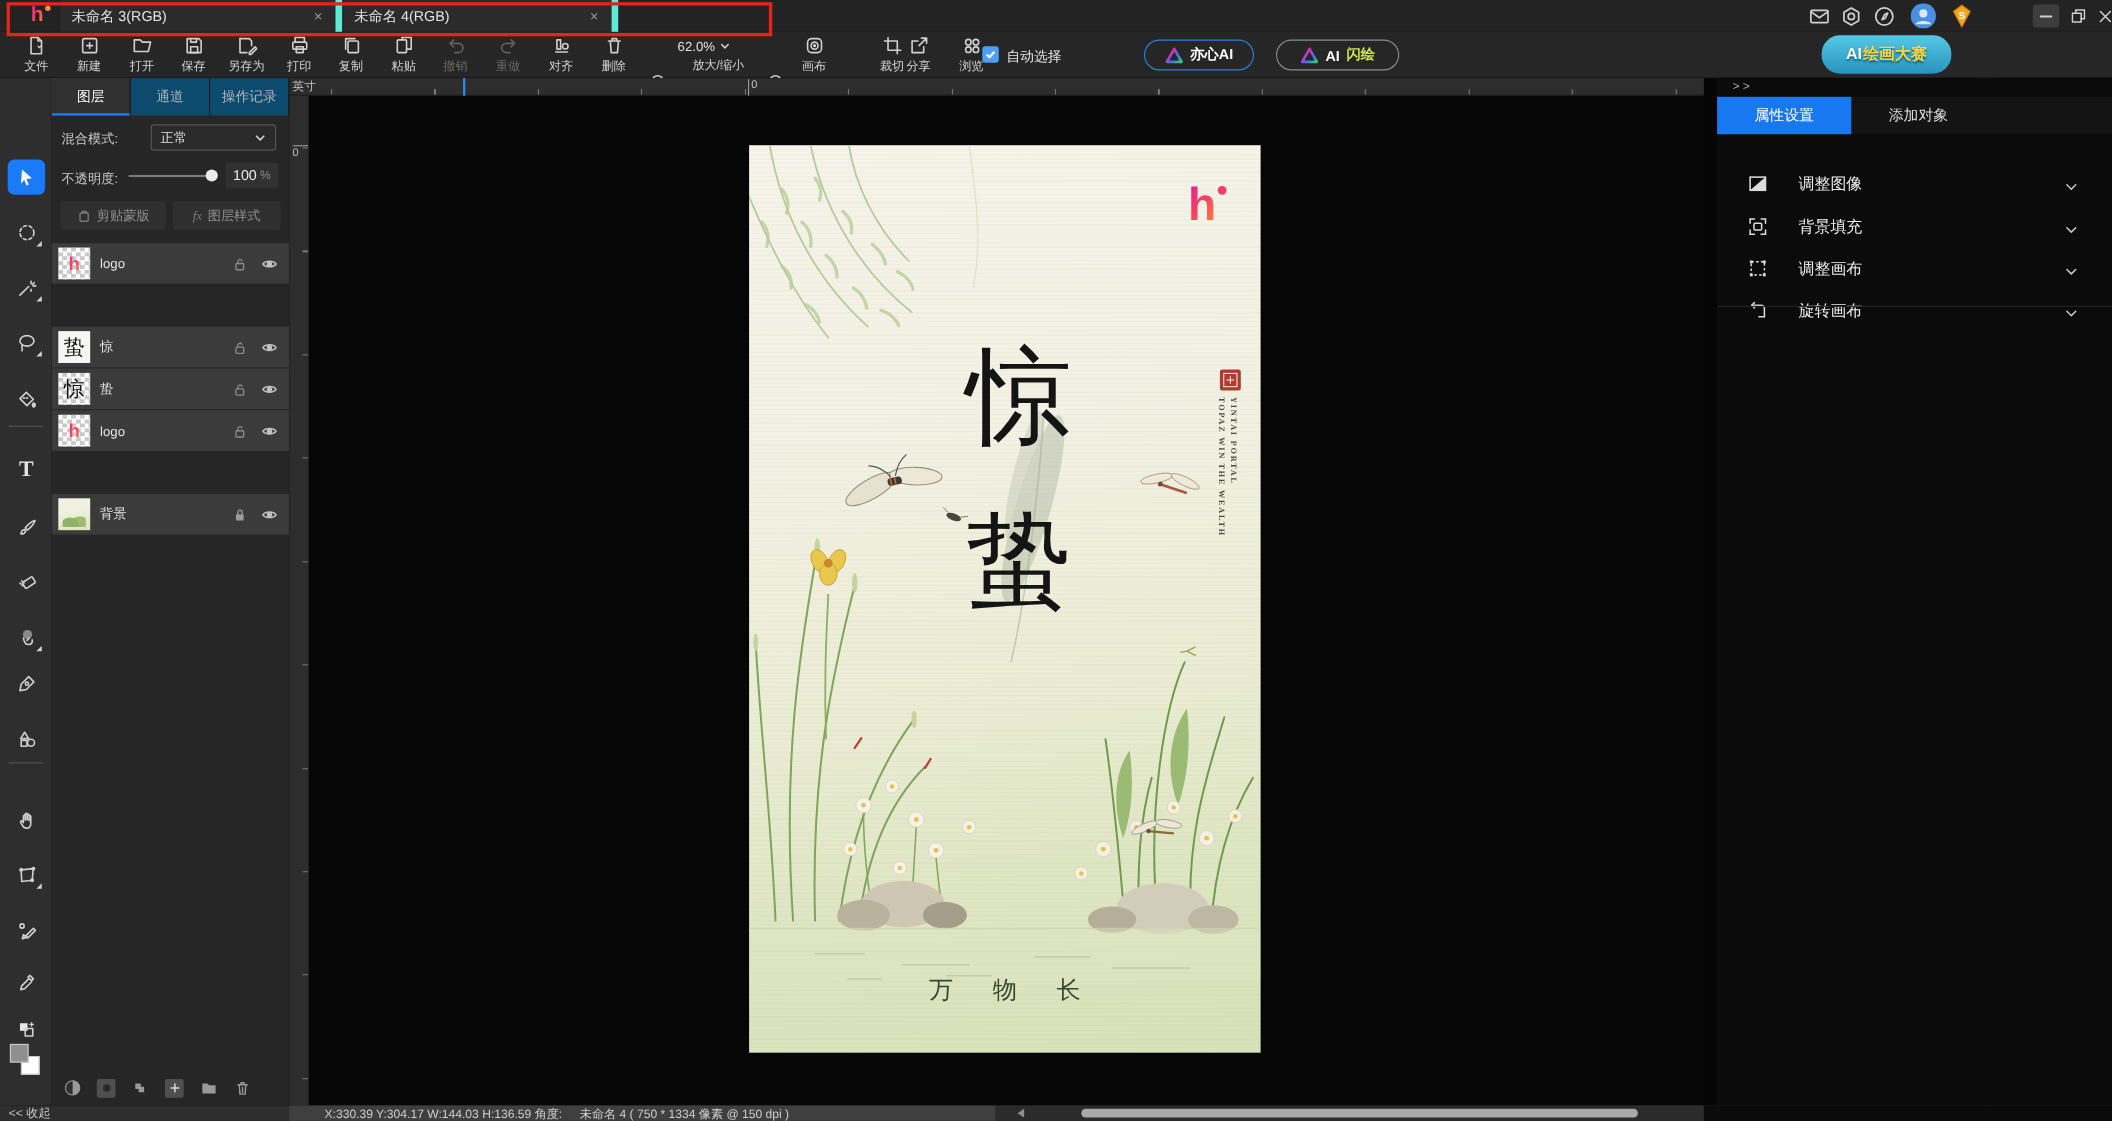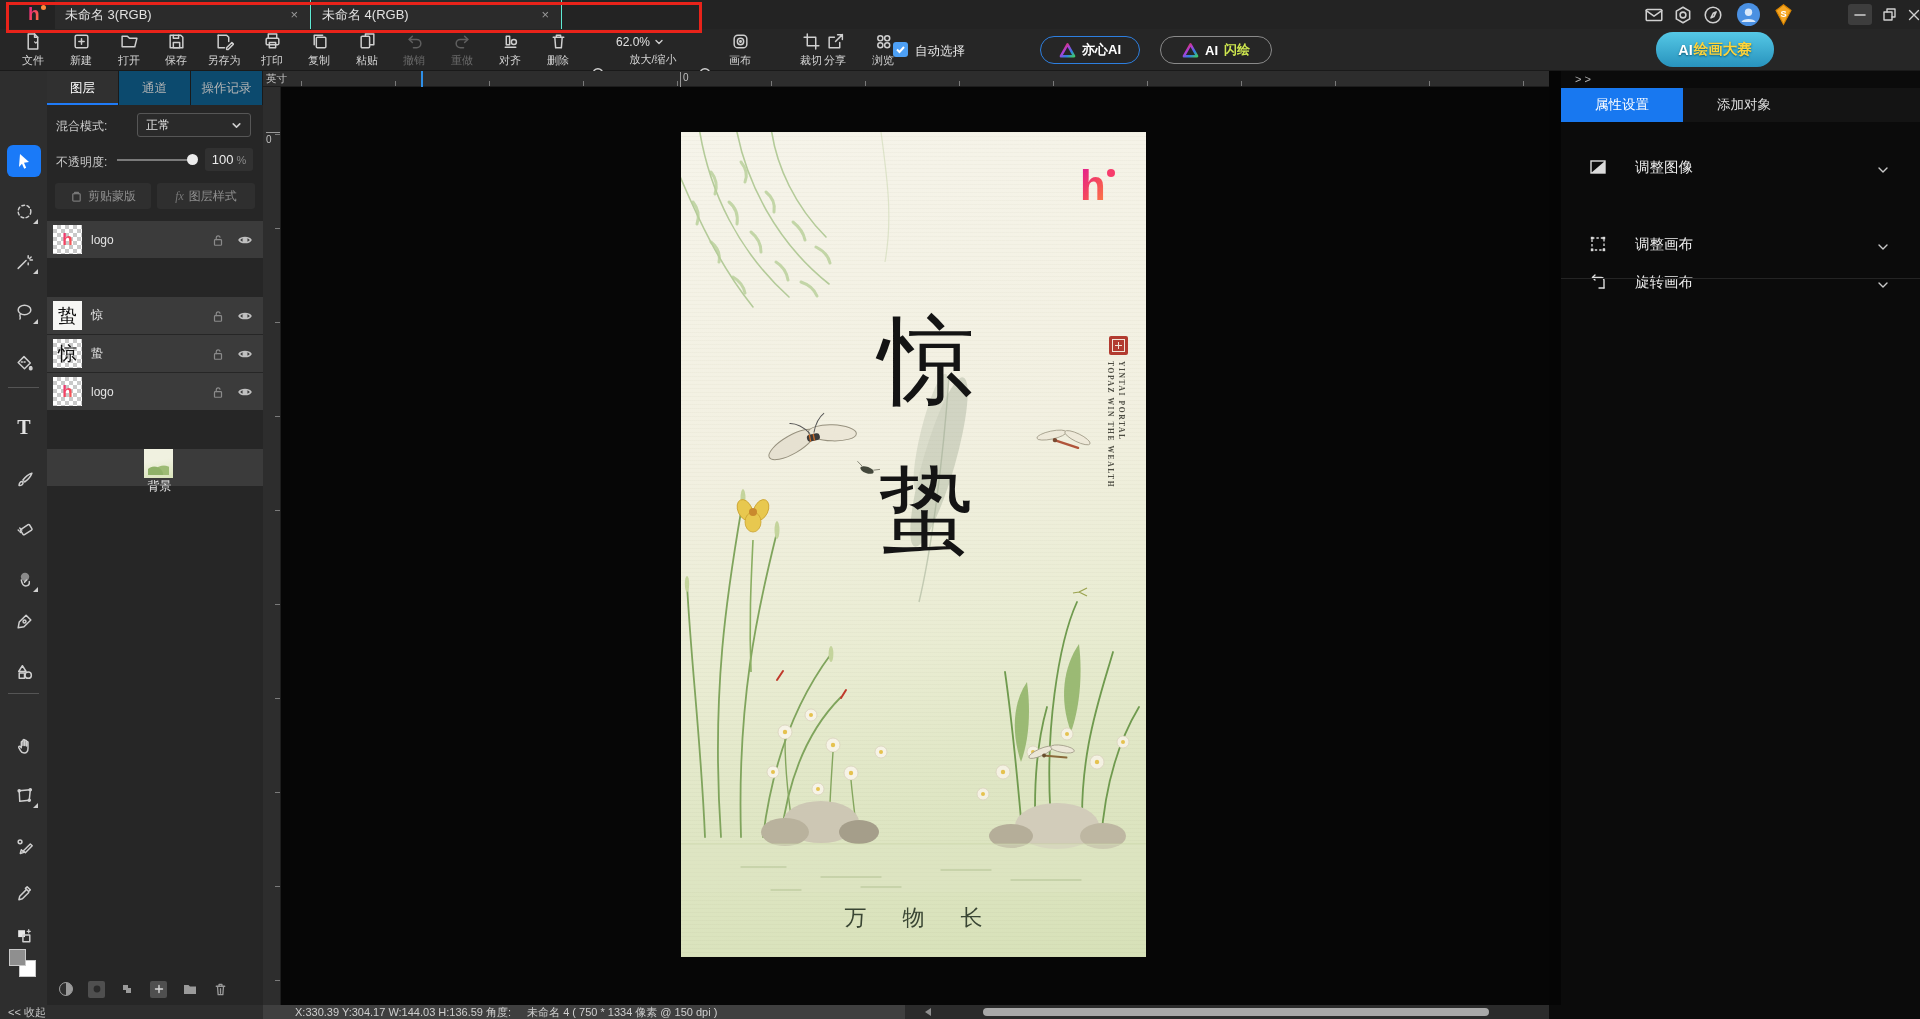--- a/index.html
+++ b/index.html
@@ -7,21 +7,21 @@
   #app{position:relative;width:1920px;height:1019px;overflow:hidden;background:#050505;
        font-family:"Liberation Sans",sans-serif;color:#d8d8d8;font-size:12px;}
   svg{display:block;}
   .ico svg,.sico{stroke:#cfcfcf;fill:none;stroke-width:1.4;stroke-linecap:round;stroke-linejoin:round;}
 
   
   .titlebar{position:absolute;left:0;top:0;width:1920px;height:29px;background:#232323;}
   .app-logo{position:absolute;left:28px;top:3px;font-weight:bold;font-size:19px;line-height:22px;
     background:linear-gradient(120deg,#e0189a,#f4465f,#ff8a3d);-webkit-background-clip:text;background-clip:text;color:transparent;}
   .app-logo i{position:absolute;right:-6px;top:2px;width:5px;height:5px;border-radius:50%;background:#ff8a3d;}
-  .doc-tab{position:absolute;top:0;height:29px;background:#2b2b2b;border-right:1px solid #5eead4;
+  .doc-tab{position:absolute;top:0;height:29px;background:#2b2b2b;border-right:6px solid #5eead4;
     display:flex;align-items:center;padding:0 10px;font-size:13px;color:#e2e2e2;}
   .doc-tab .x{margin-left:auto;color:#9a9a9a;font-size:13px;padding:0 2px;}
   .tab1{left:55px;width:256px;}
   .tab2{left:312px;width:250px;}
   .red-box{position:absolute;left:6px;top:2px;width:696px;height:31px;border:3px solid #e8231a;z-index:60;pointer-events:none;}
   .tb-ic{position:absolute;top:5px;width:20px;height:20px;}
   .win-btn{position:absolute;top:4px;width:24px;height:21px;display:flex;align-items:center;justify-content:center;border-radius:3px;}
 
   
   .toolbar{position:absolute;left:0;top:29px;width:1920px;height:42px;background:#262626;border-bottom:1px solid #1a1a1a;}
@@ -123,21 +123,21 @@
   .p-logo i{position:absolute;right:-9px;top:5px;width:8px;height:8px;border-radius:50%;background:#f73c6c;}
   .seal{position:absolute;left:428px;top:204px;width:19px;height:19px;background:#b23b30;border-radius:2px;
     display:flex;align-items:center;justify-content:center;}
   .seal::after{content:"";width:11px;height:11px;border:1px solid #f1e4d8;background:
     linear-gradient(#f1e4d8 0 0) center/7px 1px no-repeat,linear-gradient(#f1e4d8 0 0) center/1px 7px no-repeat;}
   .vtext{position:absolute;top:229px;writing-mode:vertical-rl;font-family:"Liberation Serif",serif;
     font-size:7.5px;letter-spacing:1.6px;color:#4c4c42;font-weight:bold;}
   .vt1{left:436px;} .vt2{left:425px;}
   .slogan{position:absolute;left:0;width:100%;text-align:center;font-family:"Liberation Serif","DejaVu Serif",serif;
     font-size:22px;color:#3a4634;}
-  .sl1{top:722px;} .sl2{top:771px;}
+  .sl1{top:722px;} .sl2{top:753px;}
   .slogan span{letter-spacing:36px;margin-right:-36px;}
 
   
   .rpanel{position:absolute;left:1561px;top:71px;width:359px;height:934px;background:#0b0b0b;}
   .rp-collapse{position:absolute;left:14px;top:2px;font-size:11px;color:#b5b5b5;letter-spacing:3px;}
   .rp-tabs{position:absolute;left:0;top:17px;width:359px;height:34px;background:#141414;display:flex;}
   .rp-tab{width:122px;display:flex;align-items:center;justify-content:center;font-size:13.5px;color:#dedede;}
   .rp-tab.active{background:#1878f0;color:#fff;}
   .rp-item{position:absolute;left:0;width:359px;height:38px;display:flex;align-items:flex-end;}
   .rp-item .ricon{margin-left:27px;width:20px;height:20px;}
@@ -584,21 +584,21 @@
       <span class="lname">logo</span>
       <svg class="sico lock" width="14" height="14" viewBox="0 0 16 16" style="stroke:#8a8a8a;">
           <rect x="4" y="7.5" width="8" height="6.5" rx="1"></rect>
           <path d="M6 7.5v-2a2.2 2.2 0 0 1 4.3-.7"></path>
         </svg>
       <svg class="sico eye" width="16" height="16" viewBox="0 0 16 16" style="stroke:#c0c0c0;">
           <path d="M2 8c2.2-3.4 9.8-3.4 12 0-2.2 3.4-9.8 3.4-12 0z"></path>
           <circle cx="8" cy="8" r="1.8" fill="#c0c0c0"></circle>
         </svg>
     </div>
-    <div class="lrow" style="top:378px;flex-direction:column;">
+    <div class="lrow" style="top:378px;">
       <div class="lthumb art">
           <div class="grass"></div>
         </div>
       <span class="lname">背景</span>
       <svg class="lock" width="14" height="14" viewBox="0 0 16 16">
           <rect x="4" y="7.5" width="8" height="6.5" rx="1" fill="#9a9a9a"></rect>
           <path d="M6 7.5V5.5a2.2 2.2 0 0 1 4.4 0v2" fill="none" stroke="#9a9a9a" stroke-width="1.4"></path>
         </svg>
       <svg class="sico eye" width="16" height="16" viewBox="0 0 16 16" style="stroke:#c0c0c0;">
           <path d="M2 8c2.2-3.4 9.8-3.4 12 0-2.2 3.4-9.8 3.4-12 0z"></path>
@@ -839,20 +839,32 @@
     <div class="rp-item" style="top:68px;">
       <svg class="ricon" viewBox="0 0 20 20">
           <rect x="3" y="4" width="14" height="12" fill="none" stroke="#dcdcdc" stroke-width="1.4"></rect>
           <path d="M17 4L3 16h14z" fill="#dcdcdc"></path>
         </svg>
       <span class="rlabel">调整图像</span>
       <svg class="chev sico" width="14" height="14" viewBox="0 0 14 14" style="stroke:#c9c9c9;">
           <path d="M3 5l4 4 4-4"></path>
         </svg>
     </div>
+    <div class="rp-item" style="top:107px;">
+      <svg class="ricon" viewBox="0 0 20 20">
+          <g fill="none" stroke="#dcdcdc" stroke-width="1.4" stroke-linecap="round">
+            <path d="M3 7V3h4M13 3h4v4M17 13v4h-4M7 17H3v-4"></path>
+            <rect x="6.5" y="7" width="7" height="6" rx="1"></rect>
+          </g>
+        </svg>
+      <span class="rlabel">背景填充</span>
+      <svg class="chev sico" width="14" height="14" viewBox="0 0 14 14" style="stroke:#c9c9c9;">
+          <path d="M3 5l4 4 4-4"></path>
+        </svg>
+    </div>
     <div class="rp-item" style="top:145px;">
       <svg class="ricon" viewBox="0 0 20 20">
           <rect x="4" y="4" width="12" height="12" fill="none" stroke="#dcdcdc" stroke-width="1.3" stroke-dasharray="2.4 2"></rect>
           <g fill="#dcdcdc">
             <rect x="2.8" y="2.8" width="2.6" height="2.6"></rect>
             <rect x="14.6" y="2.8" width="2.6" height="2.6"></rect>
             <rect x="2.8" y="14.6" width="2.6" height="2.6"></rect>
             <rect x="14.6" y="14.6" width="2.6" height="2.6"></rect>
           </g>
         </svg>

